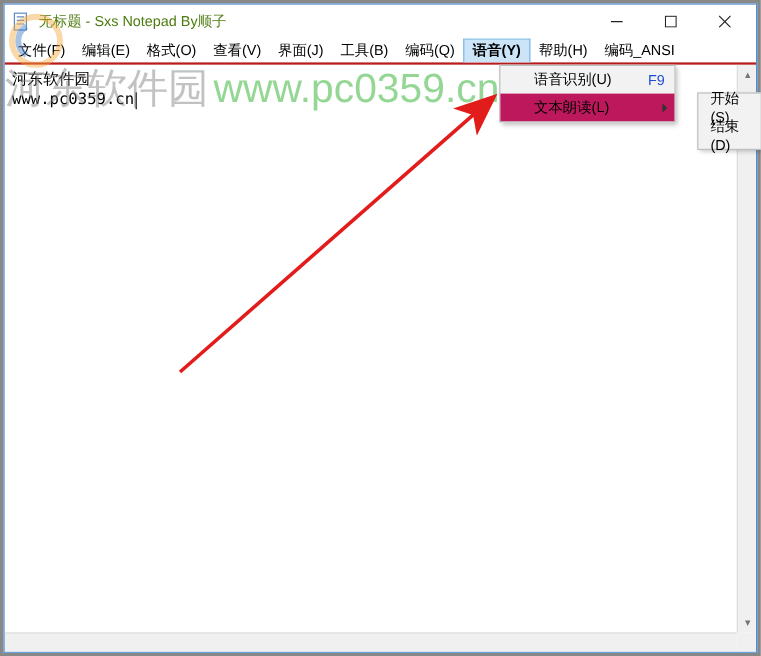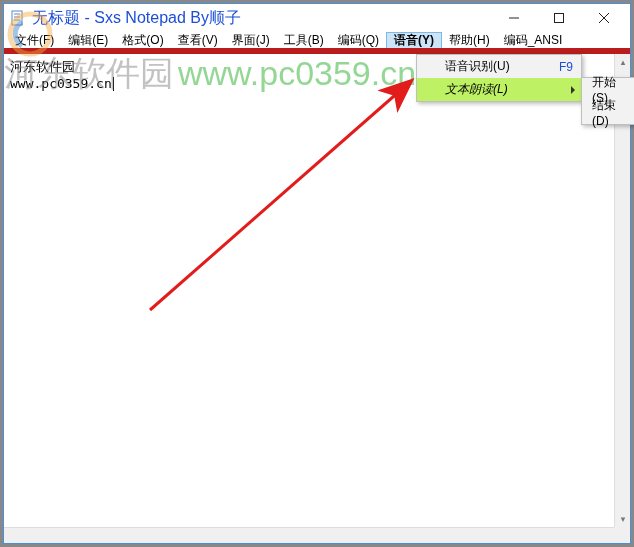--- a/index.html
+++ b/index.html
@@ -25,37 +25,37 @@
     display: flex;
     align-items: center;
     padding: 0 4px 0 6px;
     position: relative;
   }
   .app-icon {
     width: 16px; height: 16px;
     margin-right: 6px;
     display: inline-flex; align-items: center; justify-content: center;
   }
-  .title-text { color: #1d4ed8; font-size: 16px; text-align: right; }
+  .title-text { color: #4d7c0f; font-size: 12px; text-align: right; }
   .win-controls {
     margin-left: auto;
     display: flex;
   }
   .win-btn {
     width: 45px; height: 28px;
     display: flex; align-items: center; justify-content: center;
     color: #000;
   }
   .win-btn svg { stroke: #222; }
   .menubar {
     height: 22px;
     display: flex;
     align-items: stretch;
     padding: 0 4px;
-    border-bottom: 6px solid #b91c1c;
+    border-bottom: 2px solid #b91c1c;
     background: #fff;
   }
   .menu-item {
     padding: 0 7px;
     display: flex; align-items: center;
     color: #000;
     font-size: 12px;
     white-space: nowrap;
   }
   .menu-item.active {
@@ -119,34 +119,34 @@
     right: 0; bottom: 0; width: 16px; height: 16px;
     background: #f0f0f0;
   }
   .dropdown {
     position: absolute;
     background: #f2f2f2;
     border: 1px solid #bfbfbf;
     box-shadow: 2px 2px 4px rgba(0,0,0,0.25);
     font-size: 12px;
   }
-  .dd-main { left: 412px; top: 50px; width: 166px; }
+  .dd-main { left: 412px; top: 50px; width: 147px; }
   .dd-row {
     height: 23px;
     display: flex; align-items: center;
     padding: 0 8px 0 28px;
     position: relative;
     color: #000;
   }
   .dd-row .shortcut { margin-left: auto; color: #1d4ed8; padding-left: 18px; }
   .dd-row .sub-arrow {
     position: absolute; right: 6px; top: 50%; transform: translateY(-50%);
     width:0;height:0;border-top:4px solid transparent;border-bottom:4px solid transparent;border-left:4px solid #333;
   }
-  .dd-row.hovered { background: #bef264; font-style: italic; }
+  .dd-row.hovered { background: #be185d; }
   .dd-sub { left: 577px; top: 73px; width: 56px; }
   .dd-sub .dd-row { padding: 0 8px 0 10px; }
   .arrow-anno {
     position: absolute;
     left: 140px; top: 60px;
     pointer-events: none;
   }
 </style>
 </head>
 <body>

